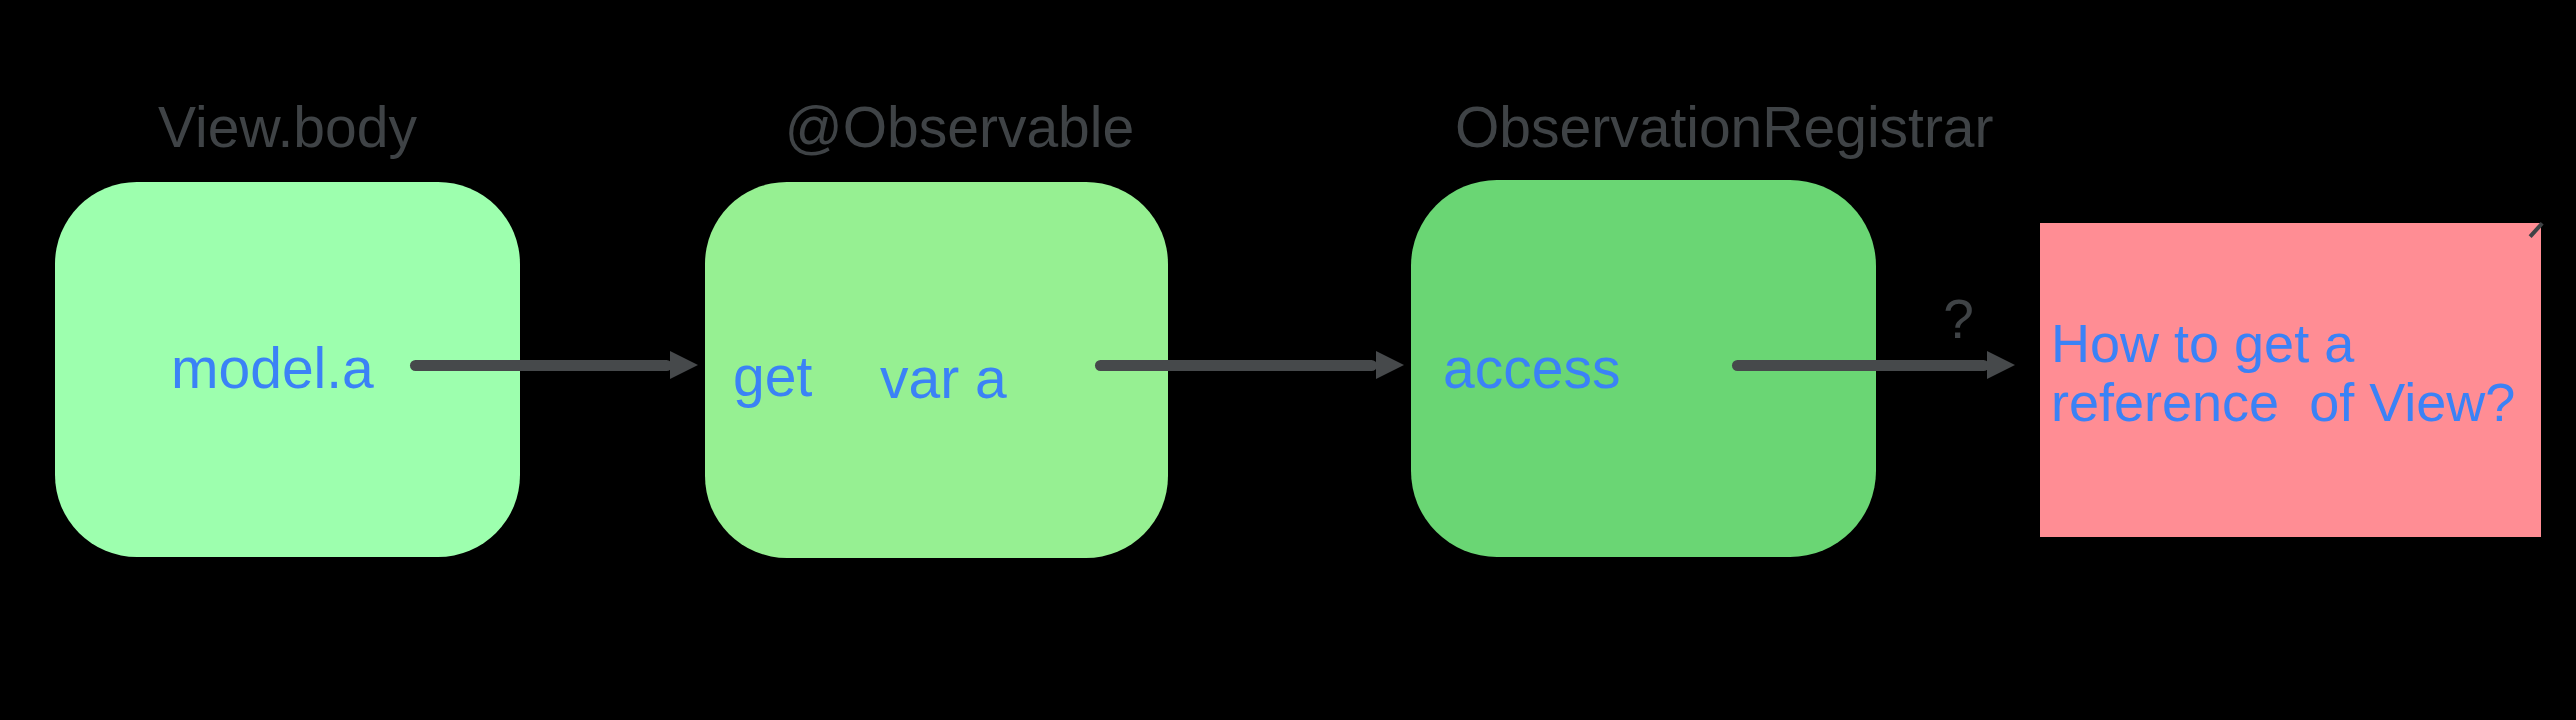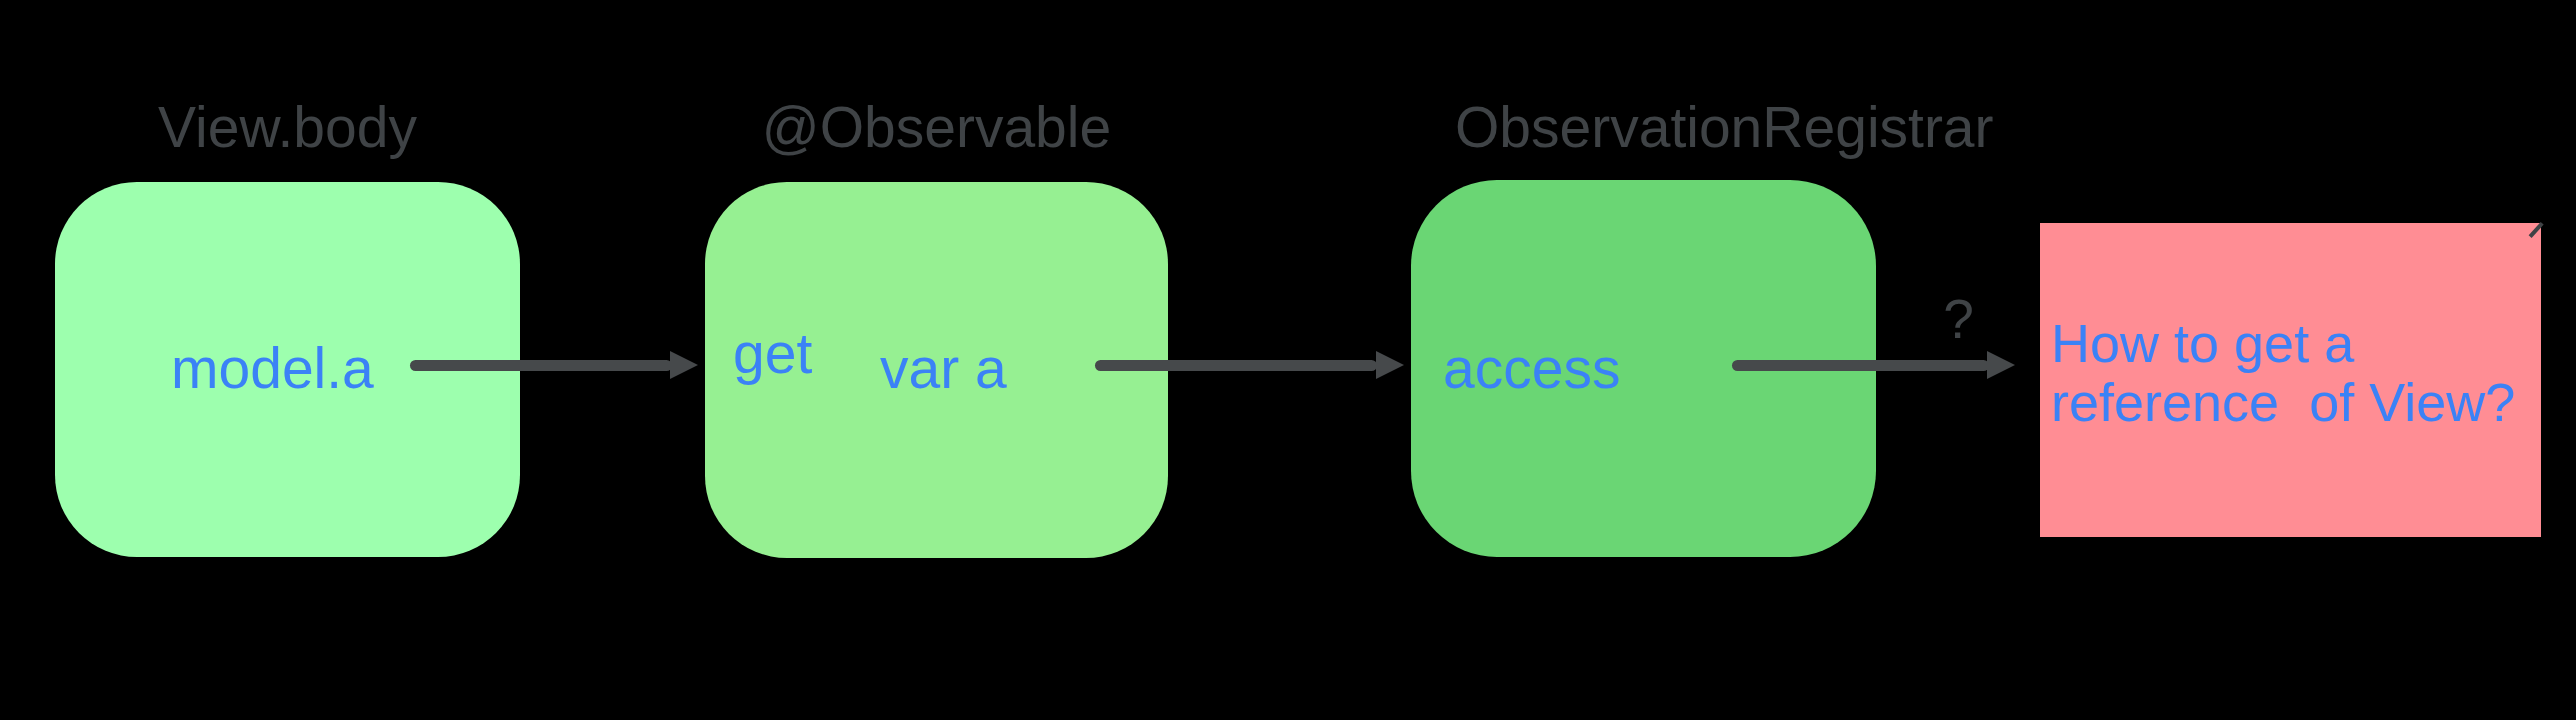--- a/index.html
+++ b/index.html
@@ -45,31 +45,31 @@
     position: absolute;
     top: 351px;
     width: 0;
     height: 0;
     border-top: 14.3px solid transparent;
     border-bottom: 14.3px solid transparent;
     border-left: 28.5px solid #46494b;
   }
   
   #title-view-body   { left: 55px;   width: 465px; }
-  #title-observable  { left: 705px;  width: 463px; }
+  #title-observable  { left: 728px;  width: 463px; }
   #title-registrar   { left: 1411px; width: 510px; margin-left: 44px; }
   
   #box-view-body  { left: 55px;   width: 465px; }
   #box-observable { left: 705px;  width: 463px; height: 376px; }
   #box-registrar  { left: 1411px; top: 180px; width: 465px; height: 377px; border-radius: 86px; }
   #box-question   { left: 2040px; top: 223px; width: 501px; height: 314px; border-radius: 0; }
   
   #text-model-a { left: 171px;  top: 337px; }
-  #text-get     { left: 733px;  top: 322px; }
-  #text-var-a   { left: 880px;  top: 337px; }
+  #text-get     { left: 733px;  top: 345px; }
+  #text-var-a   { left: 880px;  top: 347px; }
   #text-access  { left: 1443px; top: 337px; }
   #text-question {
     left: 2051px; top: 314px;
     font-size: 54px; line-height: 59px;
     white-space: pre-wrap;
   }
   #question-mark {
     position: absolute;
     left: 1932px; top: 290px; width: 53px;
     text-align: center;

